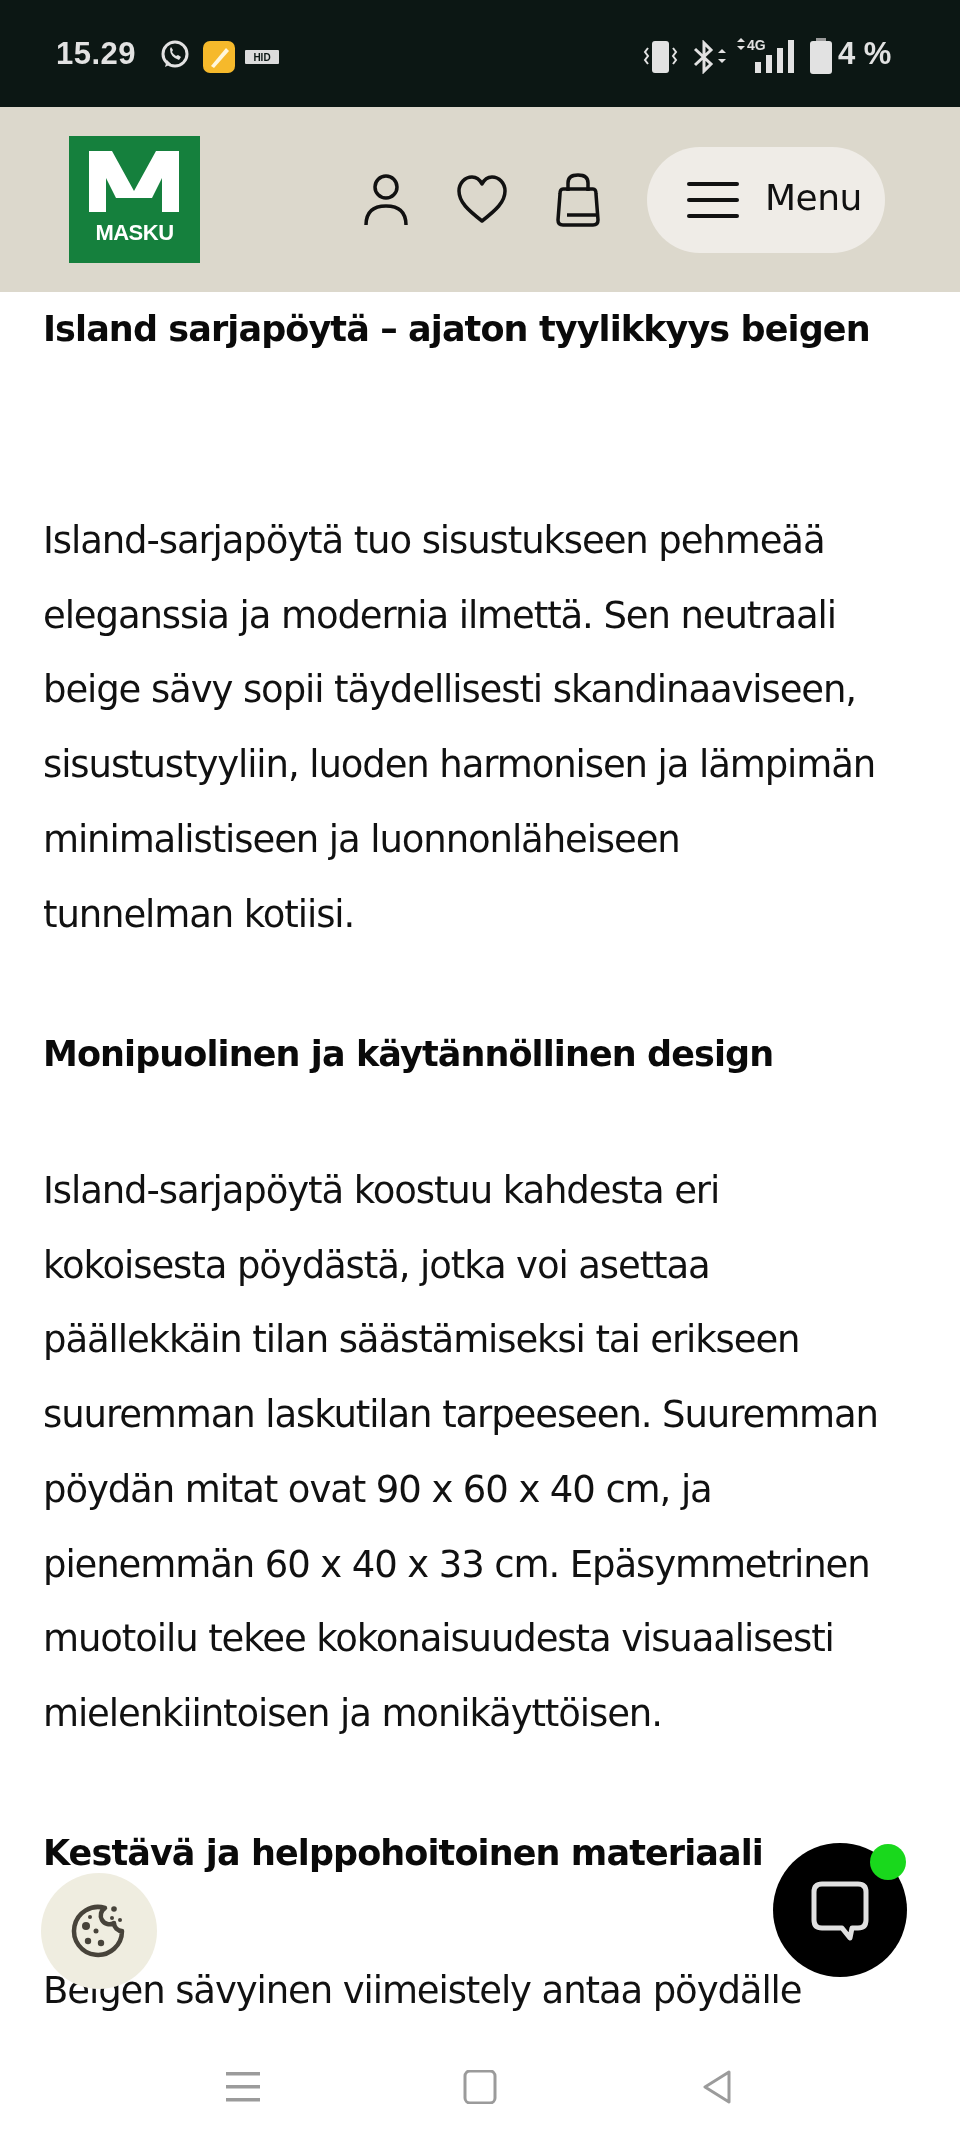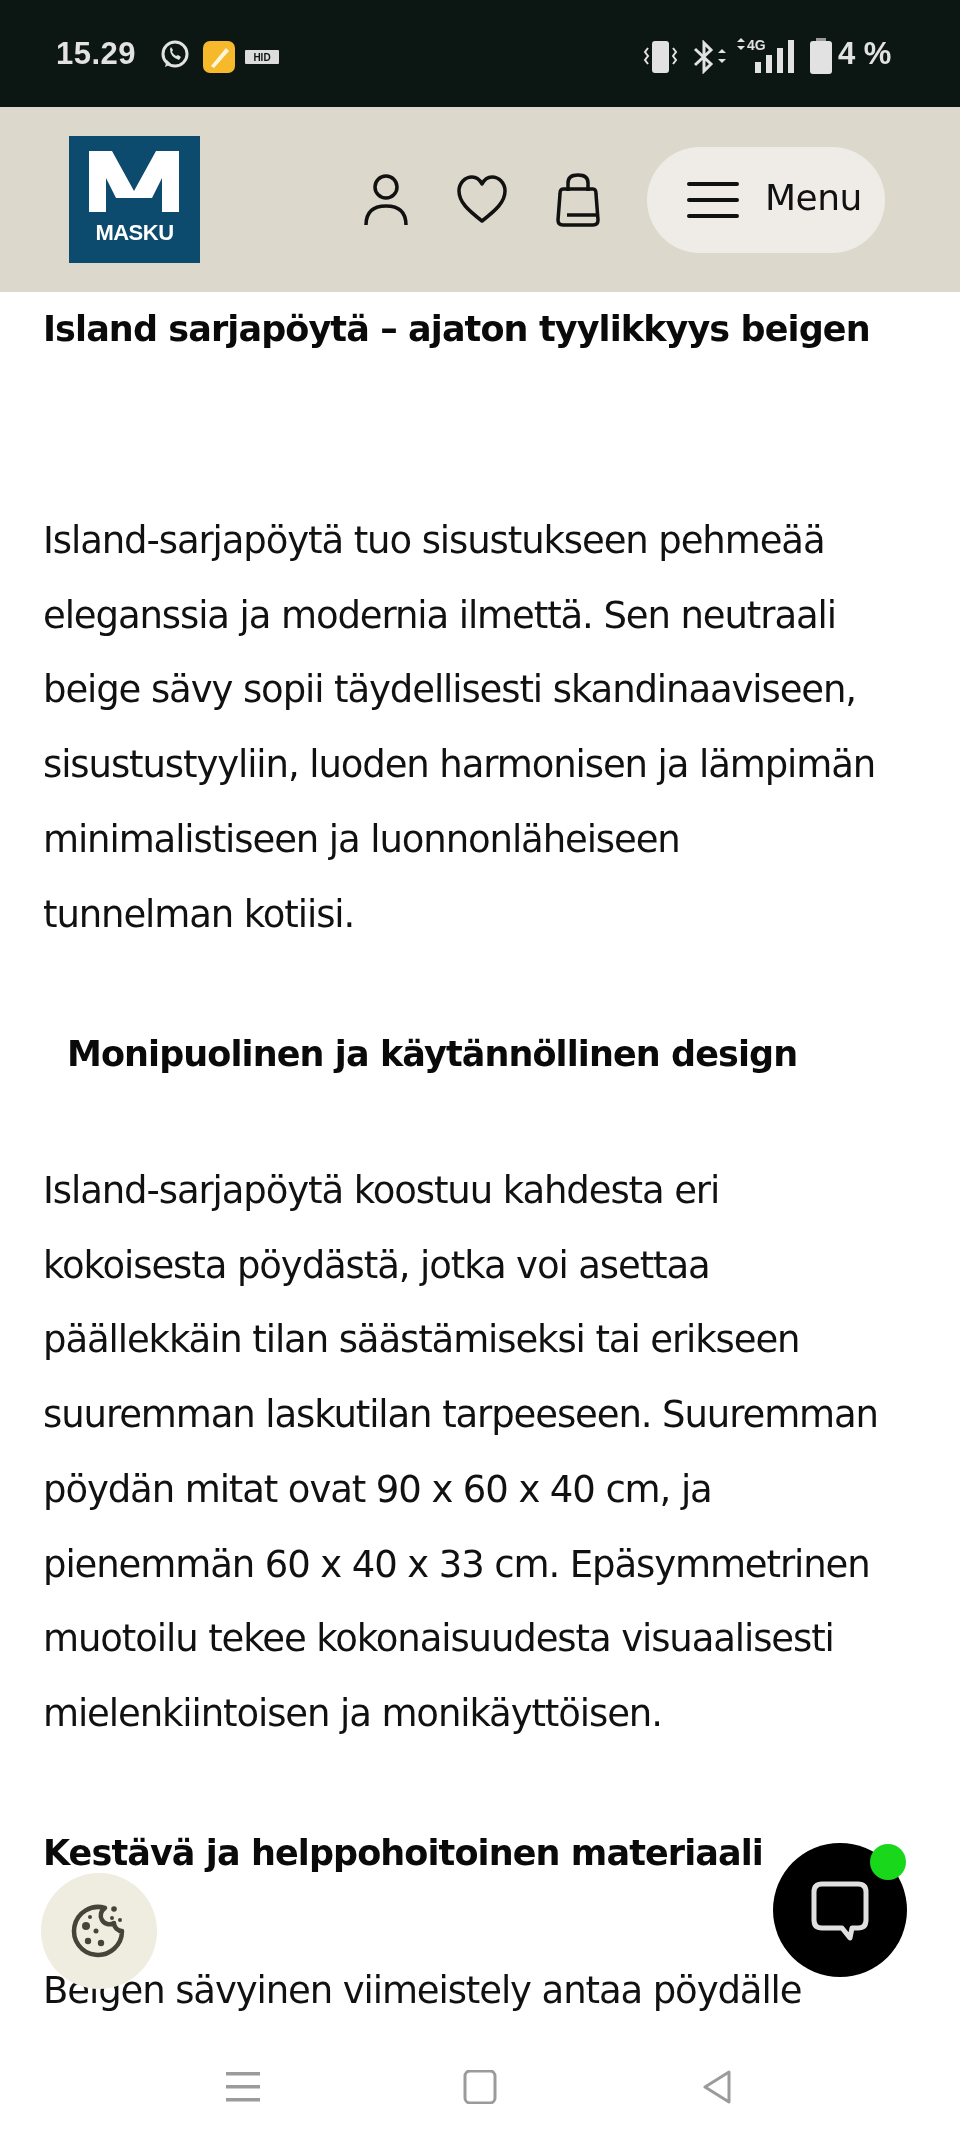--- a/index.html
+++ b/index.html
@@ -7,21 +7,21 @@
   body { position: relative; font-family: "Liberation Sans", "DejaVu Sans", sans-serif; color: #111; }
 
   
   .statusbar { position: absolute; left: 0; top: 0; width: 960px; height: 107px; background: #0c1714; color: #e2e2e2; text-decoration: underline; }
   .sb-time { position: absolute; left: 56px; top: 36px; font-size: 31px; font-weight: bold; letter-spacing: 0.5px; }
   .sb-icon { position: absolute; top: 38px; }
   .sb-battery-text { position: absolute; left: 838px; top: 36px; font-size: 31px; font-weight: bold; }
 
   
   .header { position: absolute; left: 0; top: 107px; width: 960px; height: 185px; background: #dcd8cc; }
-  .logo { position: absolute; left: 69px; top: 29px; width: 131px; height: 127px; background: #0c4a6e; }
+  .logo { position: absolute; left: 69px; top: 29px; width: 131px; height: 127px; background: #15803d; }
   .logo svg { position: absolute; left: 0; top: 0; }
   .logo-word { position: absolute; left: 0; width: 131px; top: 84px; text-align: center; color: #fff; font-weight: bold; font-size: 22px; letter-spacing: -0.5px; font-family: "Liberation Sans", sans-serif; }
   .hdr-icon { position: absolute; top: 65px; width: 50px; height: 56px; }
   .menu-pill { position: absolute; left: 647px; top: 40px; width: 238px; height: 106px; border-radius: 53px; background: #efece7; }
   .menu-pill .burger { position: absolute; left: 40px; top: 33px; }
   .menu-pill .menu-label { position: absolute; left: 118px; top: 30px; font-size: 36px; color: #111; font-family: "DejaVu Sans", sans-serif; font-weight: normal; letter-spacing: -0.5px; }
 
   
   .content { position: absolute; left: 43px; top: 292px; width: 880px; }
   .h { font-family: "DejaVu Sans", sans-serif; font-weight: bold; font-size: 35px; line-height: 75px; letter-spacing: -0.9px; color: #0a0a0a; position: absolute; left: 0; width: 880px; }
@@ -141,21 +141,21 @@
 
   <p class="p" style="top:212px;">
     <span class="line">Island-sarjapöytä tuo sisustukseen pehmeää</span>
     <span class="line">eleganssia ja modernia ilmettä. Sen neutraali</span>
     <span class="line">beige sävy sopii täydellisesti skandinaaviseen,</span>
     <span class="line">sisustustyyliin, luoden harmonisen ja lämpimän</span>
     <span class="line">minimalistiseen ja luonnonläheiseen</span>
     <span class="line">tunnelman kotiisi.</span>
   </p>
 
-  <h2 class="h" style="top:725px;margin-left:24px;">
+  <h2 class="h" style="top:725px;">
     <span class="line">Monipuolinen ja käytännöllinen design</span>
   </h2>
 
   <p class="p" style="top:862px;">
     <span class="line">Island-sarjapöytä koostuu kahdesta eri</span>
     <span class="line">kokoisesta pöydästä, jotka voi asettaa</span>
     <span class="line">päällekkäin tilan säästämiseksi tai erikseen</span>
     <span class="line">suuremman laskutilan tarpeeseen. Suuremman</span>
     <span class="line">pöydän mitat ovat 90 x 60 x 40 cm, ja</span>
     <span class="line">pienemmän 60 x 40 x 33 cm. Epäsymmetrinen</span>

